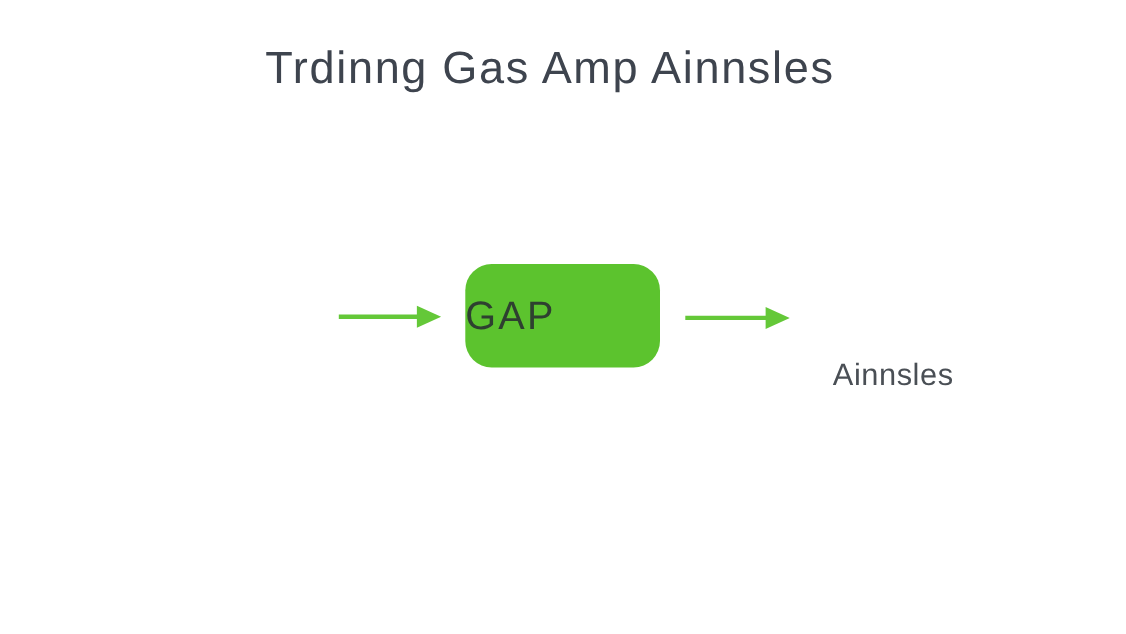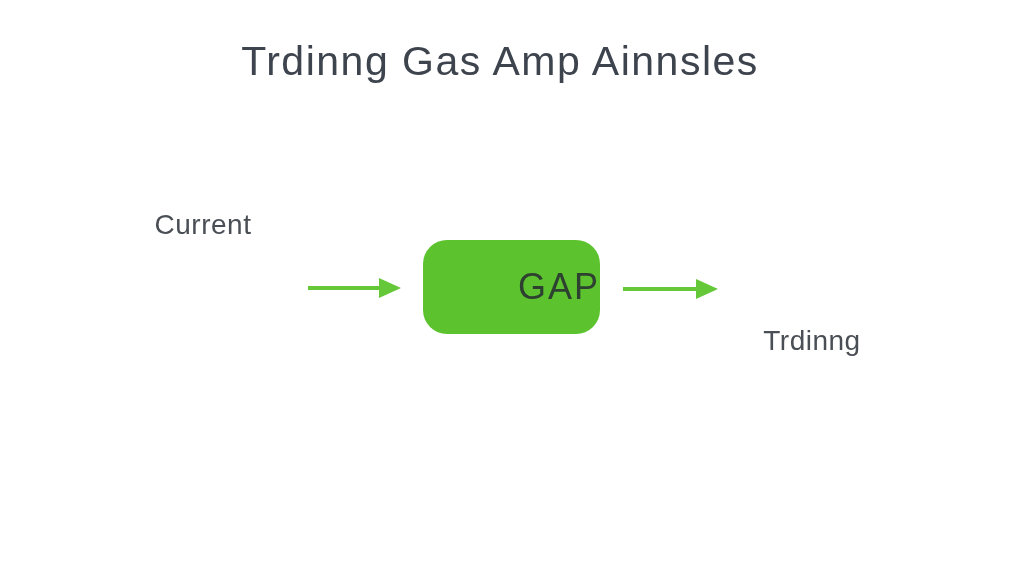--- a/index.html
+++ b/index.html
@@ -63,38 +63,37 @@
   .gap-box {
     position: absolute;
     left: 423px;
     top: 240px;
     width: 177px;
     height: 94px;
     border-radius: 24px;
     background: var(--accent-green, #5cc32e);
     display: flex;
     align-items: center;
-    justify-content: flex-end;
+    justify-content: flex-start;
   }
   .gap-box .gap-text {
     font-size: 36px;
     font-weight: 500;
     letter-spacing: 2px;
     color: var(--gap-text, #2e4030);
   }
 </style>
 </head>
 <body>
 
 <div class="stage">
 
   <h1 class="title">Trdinng Gas Amp Ainnsles</h1>
 
   <div class="perf-label left">
-    <span>Current</span>
   </div>
 
   <span class="arrow first">
     <svg width="94" height="26" viewBox="0 0 94 26" aria-hidden="true">
       <line x1="1" y1="13" x2="74" y2="13" stroke="currentColor" stroke-width="4"></line>
       <polygon points="72,3 94,13 72,23" fill="currentColor"></polygon>
     </svg>
   </span>
 
   <div class="gap-box">
@@ -102,16 +101,16 @@
   </div>
 
   <span class="arrow second">
     <svg width="96" height="26" viewBox="0 0 96 26" aria-hidden="true">
       <line x1="1" y1="13" x2="76" y2="13" stroke="currentColor" stroke-width="4"></line>
       <polygon points="74,3 96,13 74,23" fill="currentColor"></polygon>
     </svg>
   </span>
 
   <div class="perf-label right">
-    <span>Trdinng</span>
+    <span>Ainnsles</span>
   </div>
 
 </div>
 
 </body></html>

